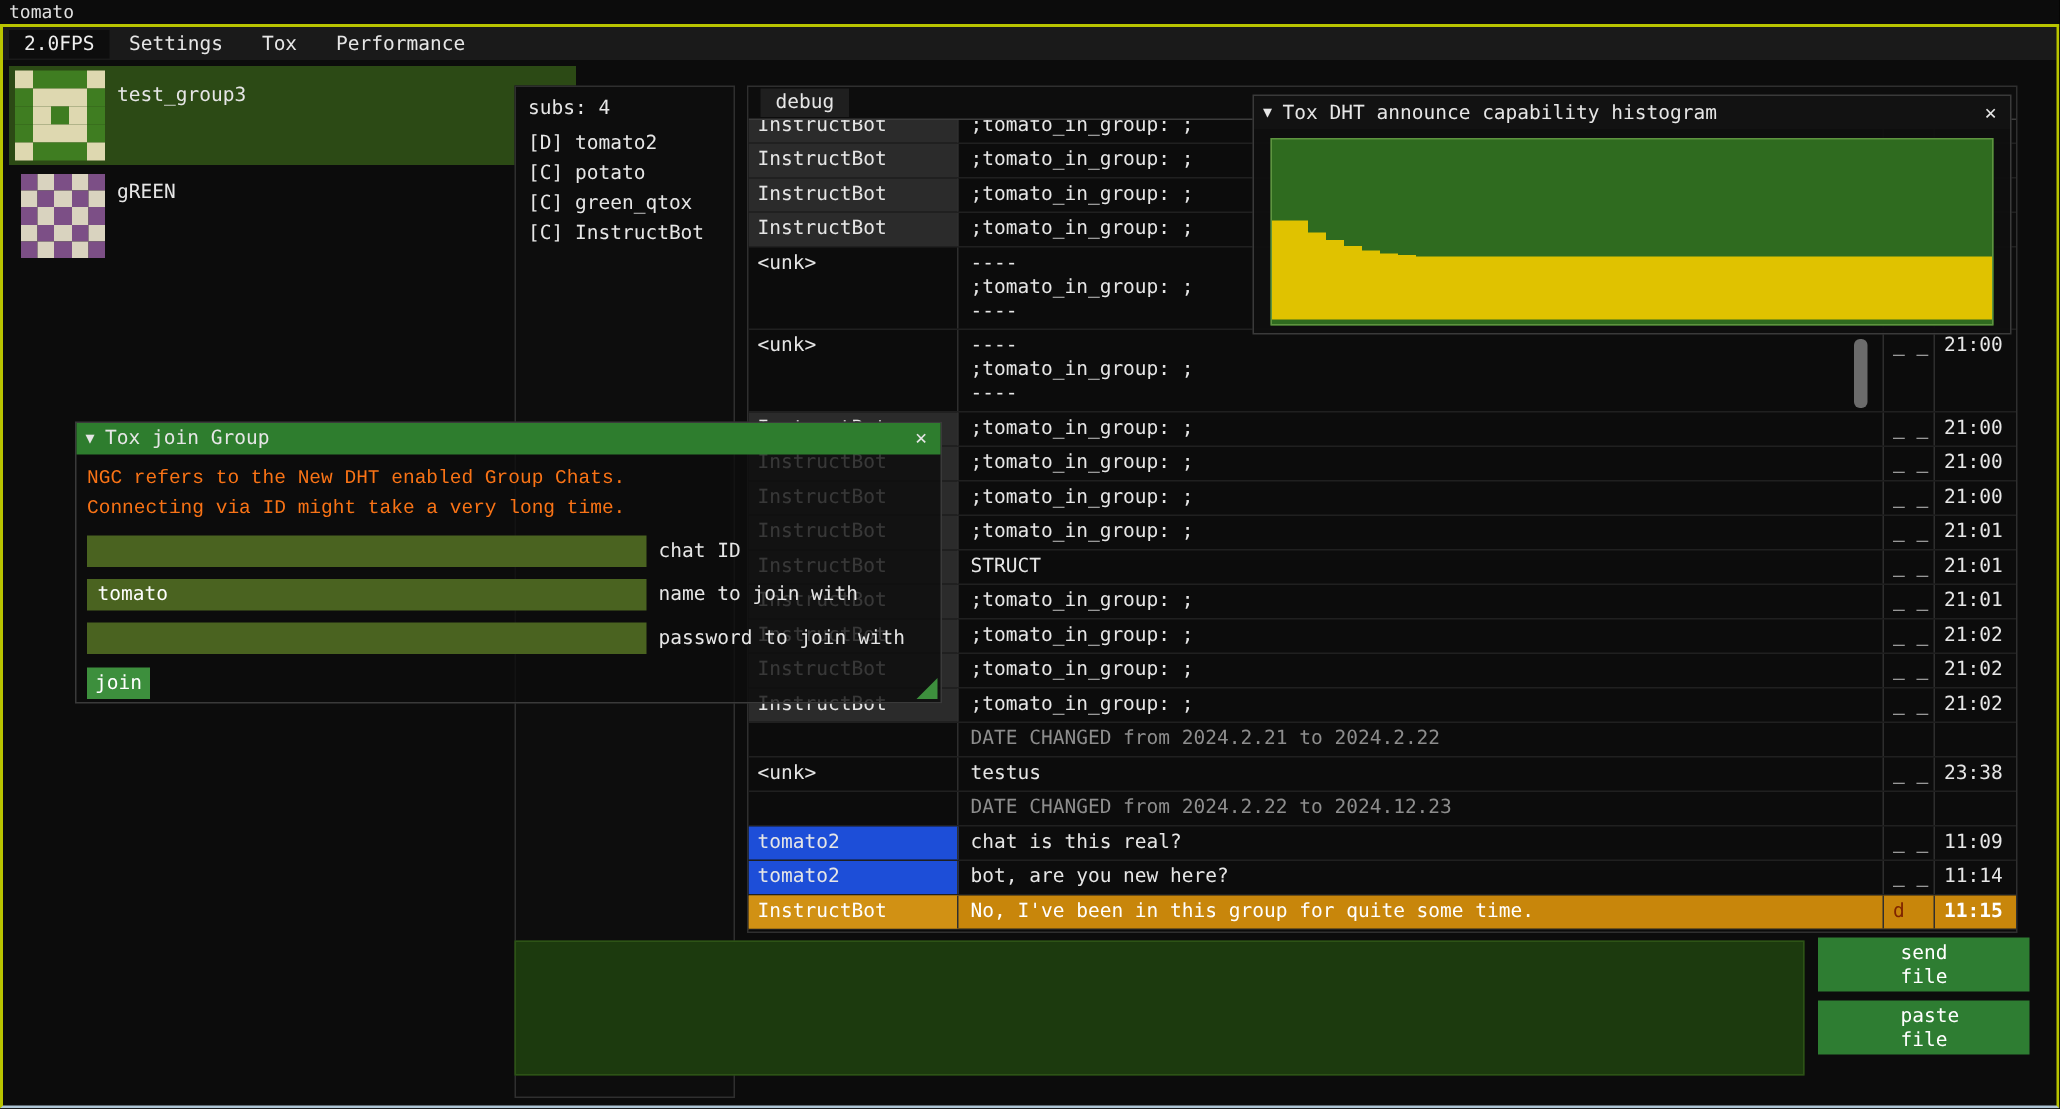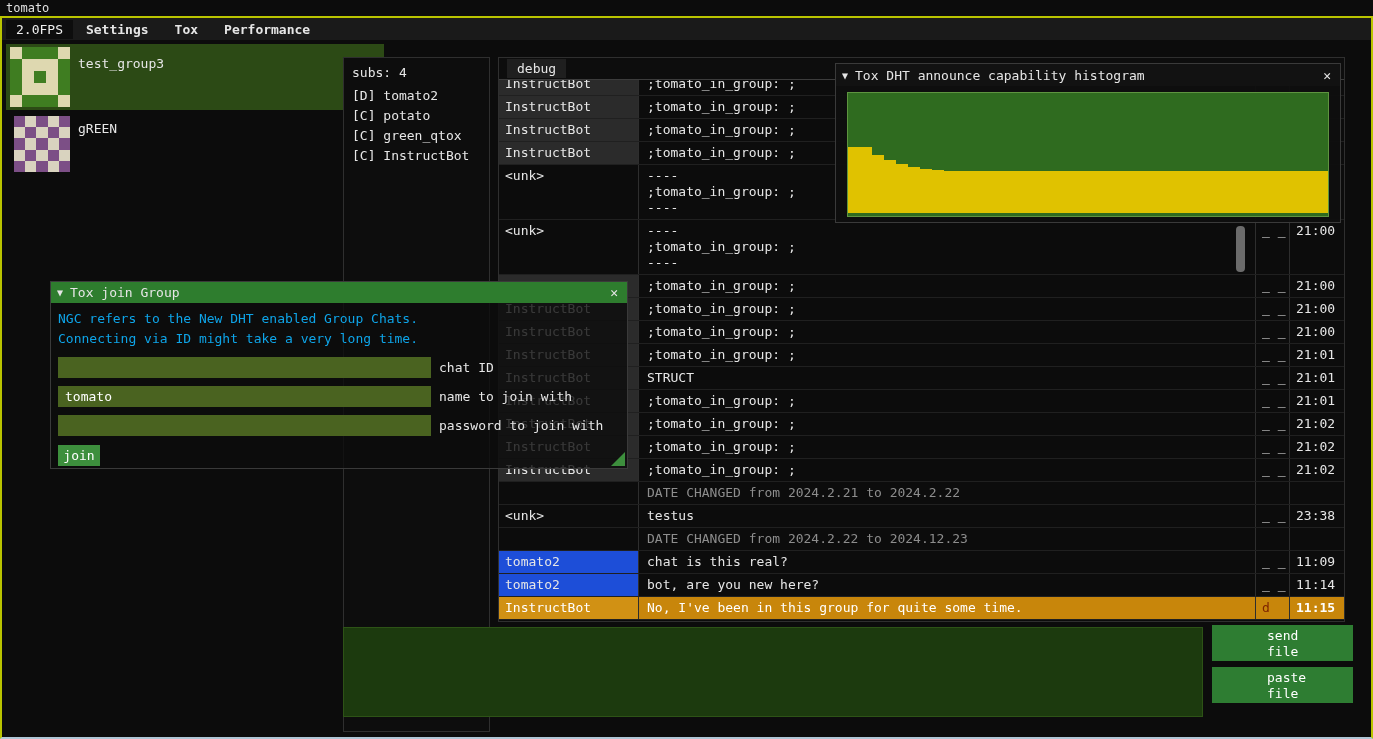--- a/index.html
+++ b/index.html
@@ -7,21 +7,21 @@
   body { font-family:"DejaVu Sans Mono", monospace; font-size:13px; color:#e6e6e6; }
   .app { position:relative; width:1373px; height:739px; background:#0c0c0c; overflow:hidden; }
   .frame { position:absolute; left:0; top:16px; width:1373px; height:723px;
            border:2px solid #b9c400; border-bottom-color:#afc6d6; pointer-events:none; z-index:60; }
 
   
   .titlebar { position:absolute; left:6px; top:1px; font-size:12px; color:#e0e0e0; }
   .menubar { position:absolute; left:2px; top:18px; width:1369px; height:22px; background:#1a1a1a;
              display:flex; align-items:center; }
   .fps { background:#0d0d0d; padding:2px 10px; margin-left:4px; color:#eee; }
-  .menu-item { padding:2px 13px; cursor:default;font-weight:bold; }
+  .menu-item { padding:2px 13px; cursor:default; }
 
   
   .contact { position:absolute; left:6px; width:378px; display:block; }
   .contact.selected { background:#2c4a15; }
   .avatar { position:absolute; display:grid; grid-template-columns:repeat(5,1fr); grid-template-rows:repeat(5,1fr); }
   .contact-name { position:absolute; left:72px; }
 
   
   .members { position:absolute; left:343px; top:57px; width:147px; height:675px;
              border:1px solid #2f2f2f; background:#0d0d0d; }
@@ -54,21 +54,21 @@
   
   .win { position:absolute; border:1px solid #3a3a3a; z-index:20; }
   .win-title { height:21px; display:flex; align-items:center; padding:0 6px; }
   .win-title .arrow { font-size:10px; margin-right:7px; }
   .win-title .wt { flex:1; }
   .win-title .close { cursor:default; padding:0 3px; }
 
   .join-win { left:50px; top:281px; width:578px; height:188px; background:rgba(13,13,13,0.80); }
   .join-win .win-title { background:#2e7d2e; }
   .join-body { padding:6px 7px; }
-  .info-line { color:#0ea5e9; line-height:20px; white-space:nowrap; }
+  .info-line { color:#f97316; line-height:20px; white-space:nowrap;font-family:Liberation Mono, monospace; }
   .fieldrow { display:flex; align-items:center; margin-top:8px; }
   .fieldrow input { width:373px; height:21px; background:#4a6320; border:none; color:#fff;
                     font:inherit; padding:0 7px; outline:none; }
   .fieldrow .flabel { margin-left:8px; white-space:nowrap; }
   .join-btn { margin-top:9px; width:42px; height:21px; background:#3d8f3d; border:none; color:#fff;
               font:inherit; display:flex; align-items:center; justify-content:center; }
   .grip { position:absolute; right:2px; bottom:2px; width:0; height:0;
           border-left:14px solid transparent; border-bottom:14px solid #3d8f3d; }
 
   .hist-win { left:835px; top:63px; width:506px; height:160px; background:rgba(15,15,15,0.95); }

